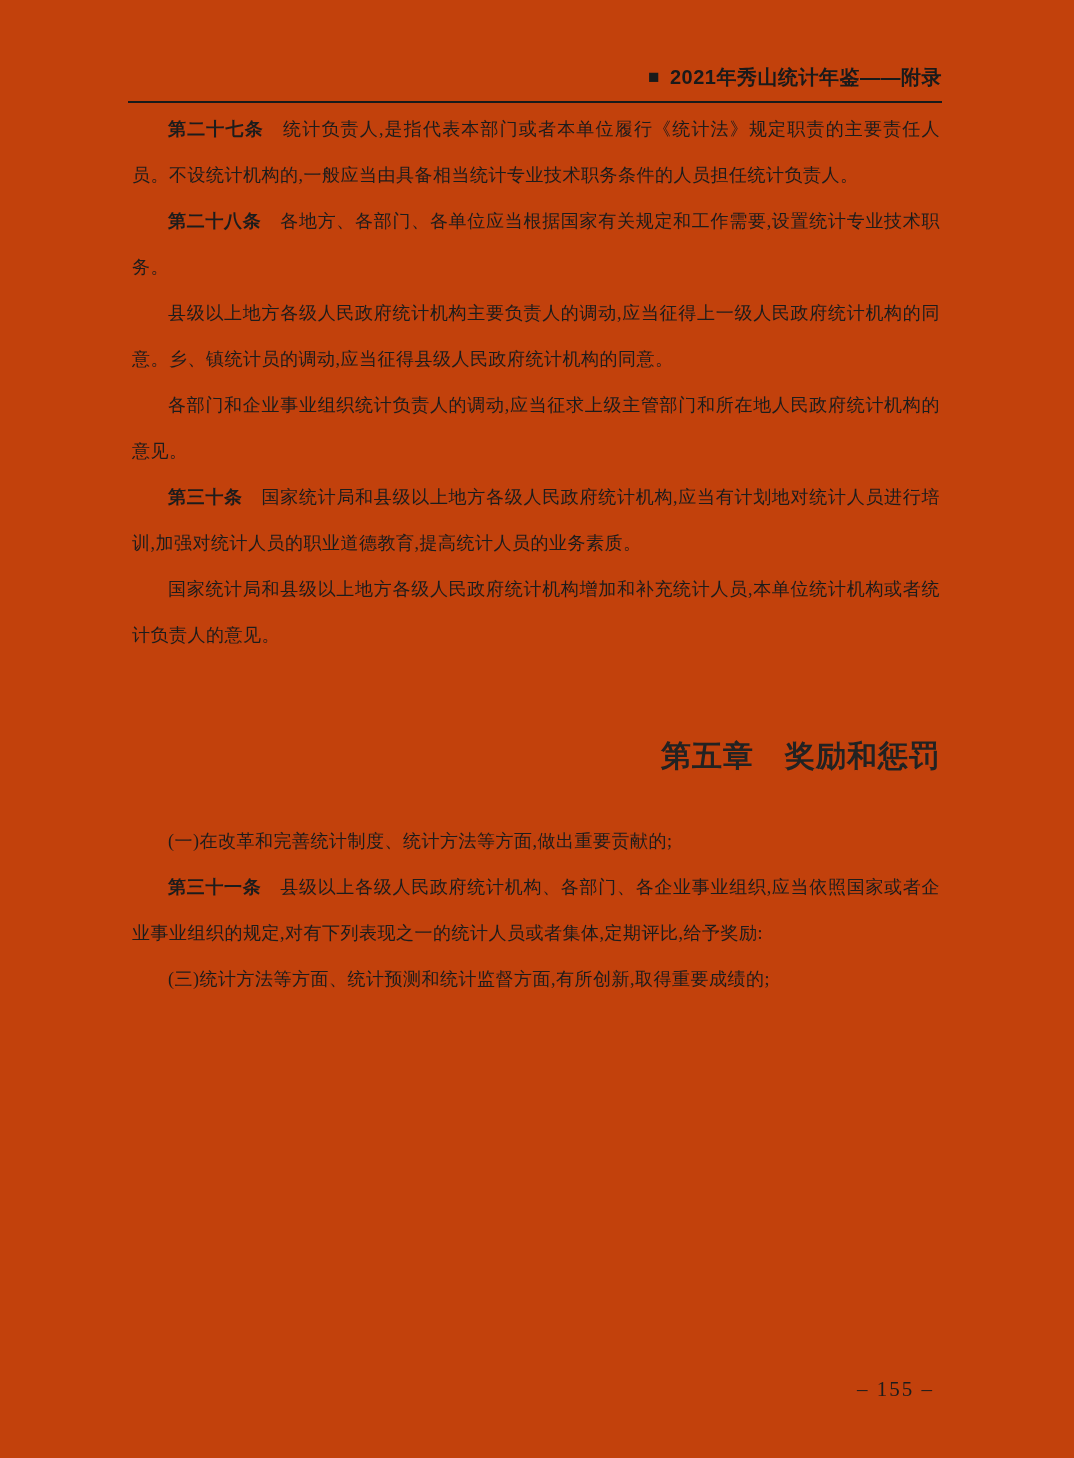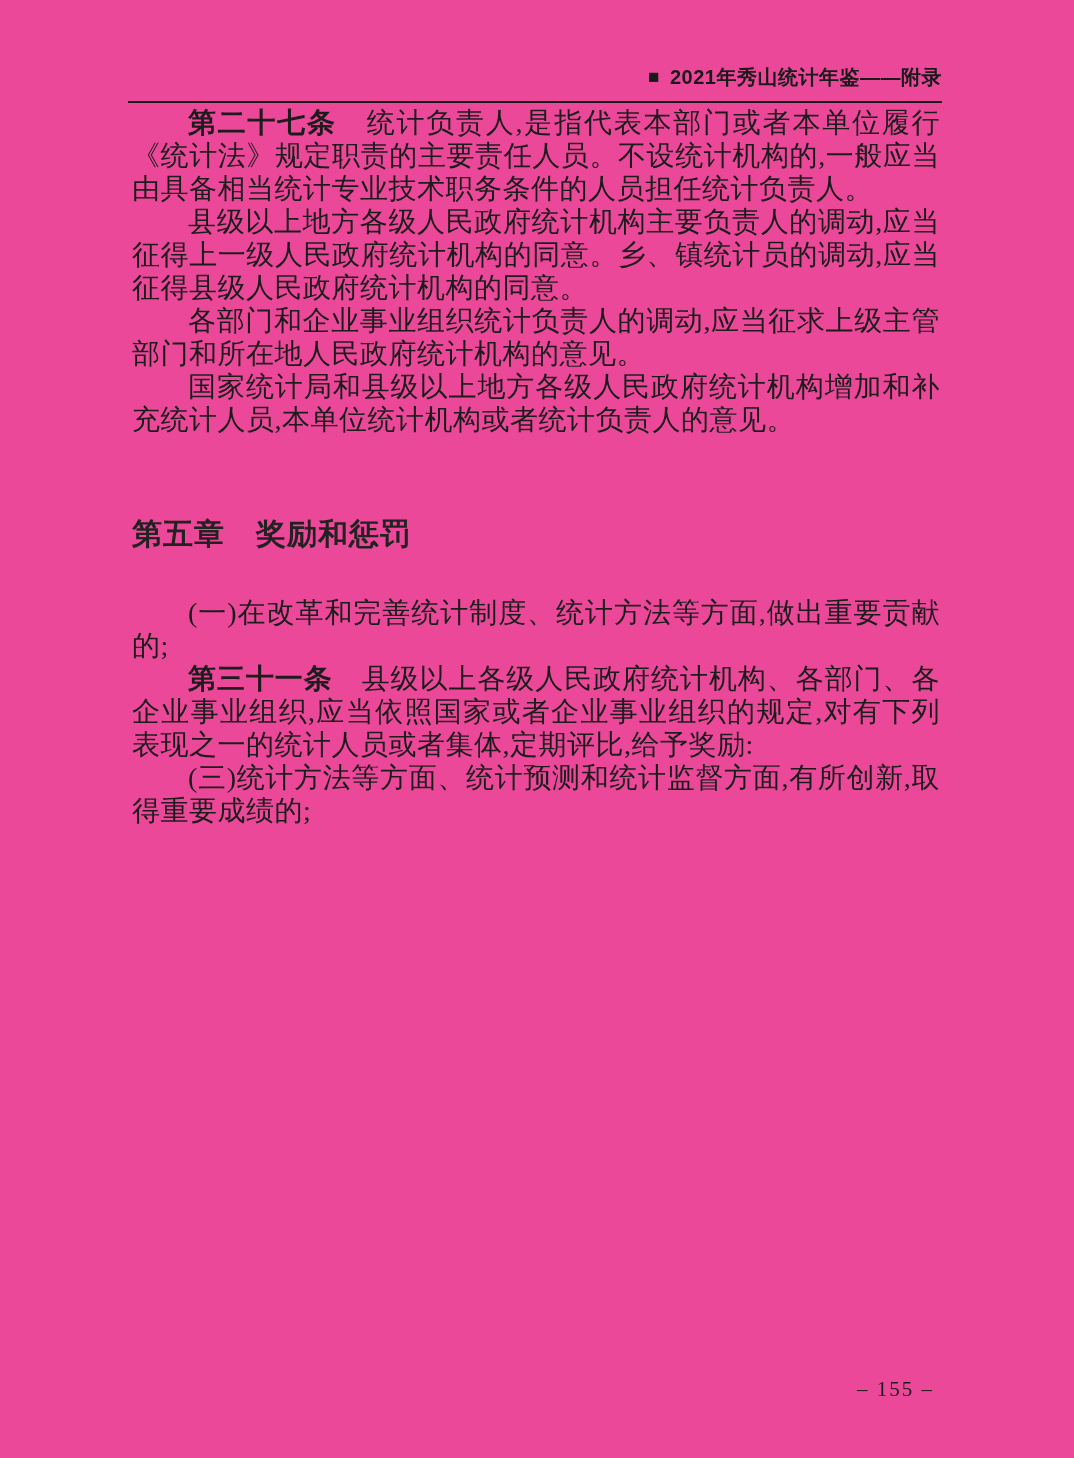--- a/index.html
+++ b/index.html
@@ -4,21 +4,21 @@
 <style>
   html, body {
     margin: 0;
     padding: 0;
     background: #ffffff;
   }
   .page {
     position: relative;
     width: 1074px;
     height: 1458px;
-    background: #ec4899;
+    background: #c2410c;
     color: #1c1c1c;
     font-family: "Liberation Serif", serif;
     overflow: hidden;
   }
   .header {
     position: absolute;
     top: 64px;
     left: 128px;
     right: 132px;
     text-align: right;
@@ -37,38 +37,38 @@
     transform: translateY(-1px);
   }
   .content {
     position: absolute;
     top: 106px;
     left: 132px;
     width: 808px;
   }
   .para {
     margin: 0;
-    font-size: 28px;
-    line-height: 33px;
+    font-size: 18px;
+    line-height: 46px;
     text-align: justify;
     text-justify: inter-ideograph;
     text-indent: 2em;
     letter-spacing: 0.5px;
   }
   .lead {
     font-family: "Liberation Sans", sans-serif;
     font-weight: bold;
   }
   .chapter {
     margin: 78px 0 42px 0;
     font-family: "Liberation Sans", sans-serif;
     font-weight: bold;
     font-size: 30px;
     line-height: 40px;
-    text-align: left;
+    text-align: right;
     text-indent: 0;
     letter-spacing: 1px;
     color: #222222;
   }
   .footer {
     position: absolute;
     right: 140px;
     bottom: 56px;
     font-size: 21px;
     letter-spacing: 2px;
@@ -81,26 +81,28 @@
 <div class="page">
 
   <div class="header">
     <span class="hdr-marker">■</span><span>2021年秀山统计年鉴——附录</span>
   </div>
 
   <div class="content">
 
     <p class="para"><span class="lead">第二十七条　</span><span>统计负责人,是指代表本部门或者本单位履行《统计法》规定职责的主要责任人员。不设统计机构的,一般应当由具备相当统计专业技术职务条件的人员担任统计负责人。</span></p>
 
+    <p class="para"><span class="lead">第二十八条　</span><span>各地方、各部门、各单位应当根据国家有关规定和工作需要,设置统计专业技术职务。</span></p>
 
 
     <p class="para"><span class="lead"></span><span>县级以上地方各级人民政府统计机构主要负责人的调动,应当征得上一级人民政府统计机构的同意。乡、镇统计员的调动,应当征得县级人民政府统计机构的同意。</span></p>
 
     <p class="para"><span class="lead"></span><span>各部门和企业事业组织统计负责人的调动,应当征求上级主管部门和所在地人民政府统计机构的意见。</span></p>
 
+    <p class="para"><span class="lead">第三十条　</span><span>国家统计局和县级以上地方各级人民政府统计机构,应当有计划地对统计人员进行培训,加强对统计人员的职业道德教育,提高统计人员的业务素质。</span></p>
 
     <p class="para"><span class="lead"></span><span>国家统计局和县级以上地方各级人民政府统计机构增加和补充统计人员,本单位统计机构或者统计负责人的意见。</span></p>
 
     <h2 class="chapter">第五章　奖励和惩罚</h2>
 
     <p class="para"><span class="lead"></span><span>(一)在改革和完善统计制度、统计方法等方面,做出重要贡献的;</span></p>
 
     <p class="para"><span class="lead">第三十一条　</span><span>县级以上各级人民政府统计机构、各部门、各企业事业组织,应当依照国家或者企业事业组织的规定,对有下列表现之一的统计人员或者集体,定期评比,给予奖励:</span></p>
 
 

